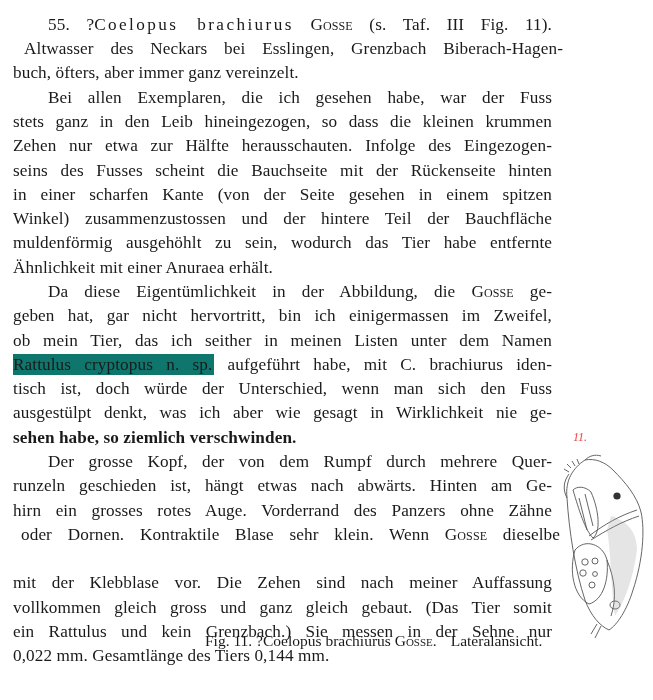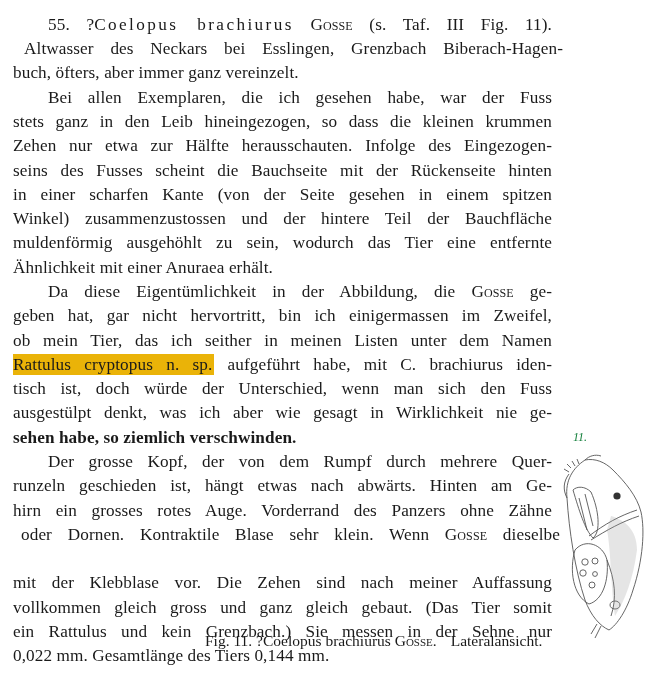--- a/index.html
+++ b/index.html
@@ -7,45 +7,45 @@
          font-family: "Liberation Serif", "DejaVu Serif", serif; color: #1a1a1a; }
   .page { position: absolute; left: 0; top: 0; width: 653px; height: 700px; }
   .line { position: absolute; left: 13px; width: 539px; height: 24px;
           font-size: 17.2px; line-height: 24px; white-space: nowrap;
           text-align: justify; text-align-last: justify; letter-spacing: 0.1px; }
   .line.indent { left: 48px; width: 504px; }
   .line.last { text-align-last: left; }
   .it { }
   .spaced { letter-spacing: 2.4px; }
   .sc { font-variant: small-caps; }
-  .hl { background: #eab308; padding: 1px 2px 1px 0; }
+  .hl { background: #0f766e; padding: 1px 2px 1px 0; }
   .caption { position: absolute; left: 205px; top: 630px; font-size: 15.5px;
              line-height: 22px; white-space: nowrap; }
   .caption .gap { display: inline-block; width: 14px; }
   .figure { position: absolute; left: 545px; top: 420px; width: 108px; height: 220px; }
   .figlabel { position: absolute; left: 573px; top: 430px; font-size: 12px;
-              font-style: italic; color: #15803d; }
+              font-style: italic; color: #ef4444; }
 </style>
 </head>
 <body>
 
 <div class="page">
 
   <div class="line indent" style="top:13px;"><span>55.</span> <span>?</span><span class="it spaced">Coelopus brachiurus</span> <span class="sc">Gosse</span> <span>(s. Taf. III Fig. 11).</span></div>
 
   <div class="line" style="top:37px;margin-left:11px;">Altwasser des Neckars bei Esslingen, Grenzbach Biberach-Hagen-</div>
   <div class="line last" style="top:61px;">buch, öfters, aber immer ganz vereinzelt.</div>
 
   <div class="line indent" style="top:86px;">Bei allen Exemplaren, die ich gesehen habe, war der Fuss</div>
   <div class="line" style="top:110px;">stets ganz in den Leib hineingezogen, so dass die kleinen krummen</div>
   <div class="line" style="top:134px;">Zehen nur etwa zur Hälfte herausschauten. Infolge des Eingezogen-</div>
   <div class="line" style="top:159px;">seins des Fusses scheint die Bauchseite mit der Rückenseite hinten</div>
   <div class="line" style="top:183px;">in einer scharfen Kante (von der Seite gesehen in einem spitzen</div>
   <div class="line" style="top:207px;">Winkel) zusammenzustossen und der hintere Teil der Bauchfläche</div>
-  <div class="line" style="top:231px;">muldenförmig ausgehöhlt zu sein, wodurch das Tier eine entfernte</div>
+  <div class="line" style="top:231px;">muldenförmig ausgehöhlt zu sein, wodurch das Tier habe entfernte</div>
   <div class="line last" style="top:256px;"><span>Ähnlichkeit mit einer</span> <span class="it">Anuraea</span> <span>erhält.</span></div>
 
   <div class="line indent" style="top:280px;"><span>Da diese Eigentümlichkeit in der Abbildung, die</span> <span class="sc">Gosse</span> <span>ge-</span></div>
   <div class="line" style="top:304px;">geben hat, gar nicht hervortritt, bin ich einigermassen im Zweifel,</div>
   <div class="line" style="top:329px;">ob mein Tier, das ich seither in meinen Listen unter dem Namen</div>
   <div class="line" style="top:353px;"><span class="hl"><span class="it">Rattulus cryptopus</span> <span>n. sp.</span></span> <span>aufgeführt habe, mit</span> <span class="it">C. brachiurus</span> <span>iden-</span></div>
   <div class="line" style="top:401px;">ausgestülpt denkt, was ich aber wie gesagt in Wirklichkeit nie ge-</div>
   <div class="line" style="top:377px;">tisch ist, doch würde der Unterschied, wenn man sich den Fuss</div>
   <div class="line last" style="top:426px;font-weight:bold;">sehen habe, so ziemlich verschwinden.</div>
 

